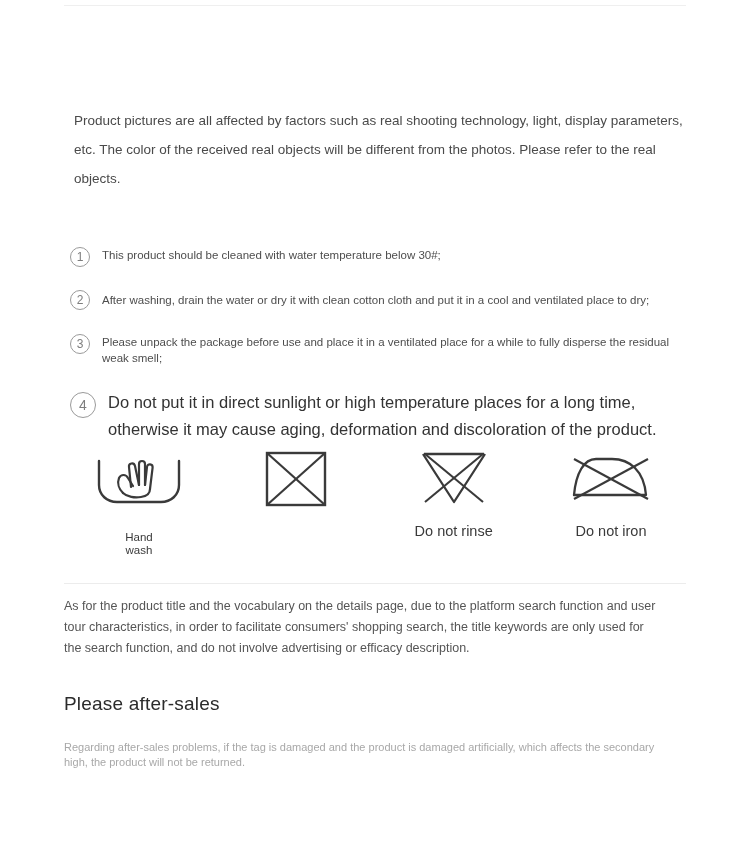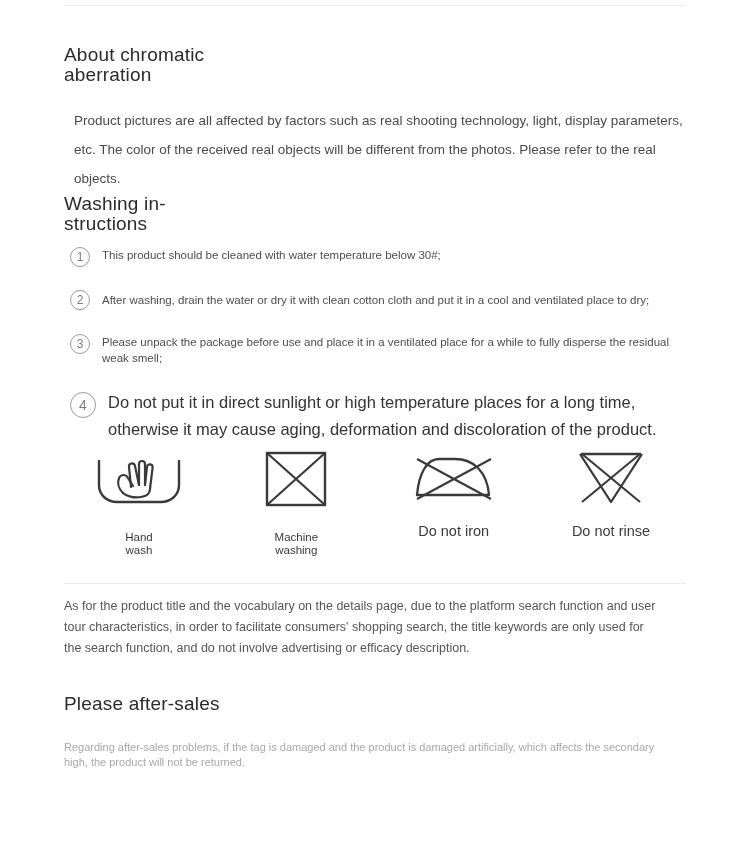--- a/index.html
+++ b/index.html
@@ -195,26 +195,22 @@
 
   svg { display: block; }
 </style>
 </head>
 <body>
 
 <div class="page">
 
   <div class="top-rule"></div>
 
-  <div class="sec-chromatic section-title">About chromatic
-aberration</div>
   <div class="chromatic-body">Product pictures are all affected by factors such as real shooting technology, light, display parameters, etc. The color of the received real objects will be different from the photos. Please refer to the real objects.</div>
 
-  <div class="sec-washing section-title">Washing in-
-structions</div>
 
   <div class="steps">
     <div class="step s1">
       <span class="num">1</span>
       <span class="txt">This product should be cleaned with water temperature below 30#;</span>
     </div>
     <div class="step s2">
       <span class="num">2</span>
       <span class="txt">After washing, drain the water or dry it with clean cotton cloth and put it in a cool and ventilated place to dry;</span>
     </div>
@@ -246,47 +242,45 @@
     </div>
 
     <div class="icon-cell">
       <div class="icon-glyph">
         <svg width="70" height="66" viewBox="0 0 70 66">
           <rect x="6" y="8" width="58" height="52" fill="none" stroke="#3a3a3a" stroke-width="2.4"></rect>
           <line x1="6" y1="8" x2="64" y2="60" stroke="#3a3a3a" stroke-width="2.2"></line>
           <line x1="64" y1="8" x2="6" y2="60" stroke="#3a3a3a" stroke-width="2.2"></line>
         </svg>
       </div>
-      <div class="icon-label">Machine
-washing</div>
-    </div>
-
-    <div class="icon-cell">
-      <div class="icon-glyph">
-        <svg width="86" height="58" viewBox="0 0 86 58">
-          <path d="M6 46 L78 46 C76 22 62 10 44 10 L28 10 C16 10 8 24 6 46 Z" fill="none" stroke="#3a3a3a" stroke-width="2.3" stroke-linejoin="round"></path>
-          <line x1="6" y1="10" x2="80" y2="50" stroke="#3a3a3a" stroke-width="2.1"></line>
-          <line x1="80" y1="10" x2="6" y2="50" stroke="#3a3a3a" stroke-width="2.1"></line>
-        </svg>
-      </div>
-      <div class="icon-label big">Do not iron</div>
     </div>
 
     <div class="icon-cell">
       <div class="icon-glyph">
         <svg width="78" height="68" viewBox="0 0 78 68">
           <path d="M8 10 L39 58 L70 10" fill="none" stroke="#3a3a3a" stroke-width="2.3" stroke-linejoin="round"></path>
           <line x1="9" y1="10" x2="69" y2="10" stroke="#3a3a3a" stroke-width="2.3"></line>
           <line x1="10" y1="58" x2="68" y2="10" stroke="#3a3a3a" stroke-width="2.1"></line>
           <line x1="68" y1="58" x2="10" y2="10" stroke="#3a3a3a" stroke-width="2.1"></line>
         </svg>
       </div>
       <div class="icon-label big">Do not rinse</div>
     </div>
 
+    <div class="icon-cell">
+      <div class="icon-glyph">
+        <svg width="86" height="58" viewBox="0 0 86 58">
+          <path d="M6 46 L78 46 C76 22 62 10 44 10 L28 10 C16 10 8 24 6 46 Z" fill="none" stroke="#3a3a3a" stroke-width="2.3" stroke-linejoin="round"></path>
+          <line x1="6" y1="10" x2="80" y2="50" stroke="#3a3a3a" stroke-width="2.1"></line>
+          <line x1="80" y1="10" x2="6" y2="50" stroke="#3a3a3a" stroke-width="2.1"></line>
+        </svg>
+      </div>
+      <div class="icon-label big">Do not iron</div>
+    </div>
+
   </div>
 
   <div class="divider"></div>
 
   <div class="note">As for the product title and the vocabulary on the details page, due to the platform search function and user tour characteristics, in order to facilitate consumers' shopping search, the title keywords are only used for the search function, and do not involve advertising or efficacy description.</div>
 
   <div class="sec-aftersales section-title">Please after-sales</div>
   <div class="aftersales-body">Regarding after-sales problems, if the tag is damaged and the product is damaged artificially, which affects the secondary high, the product will not be returned.</div>
 
 </div>

